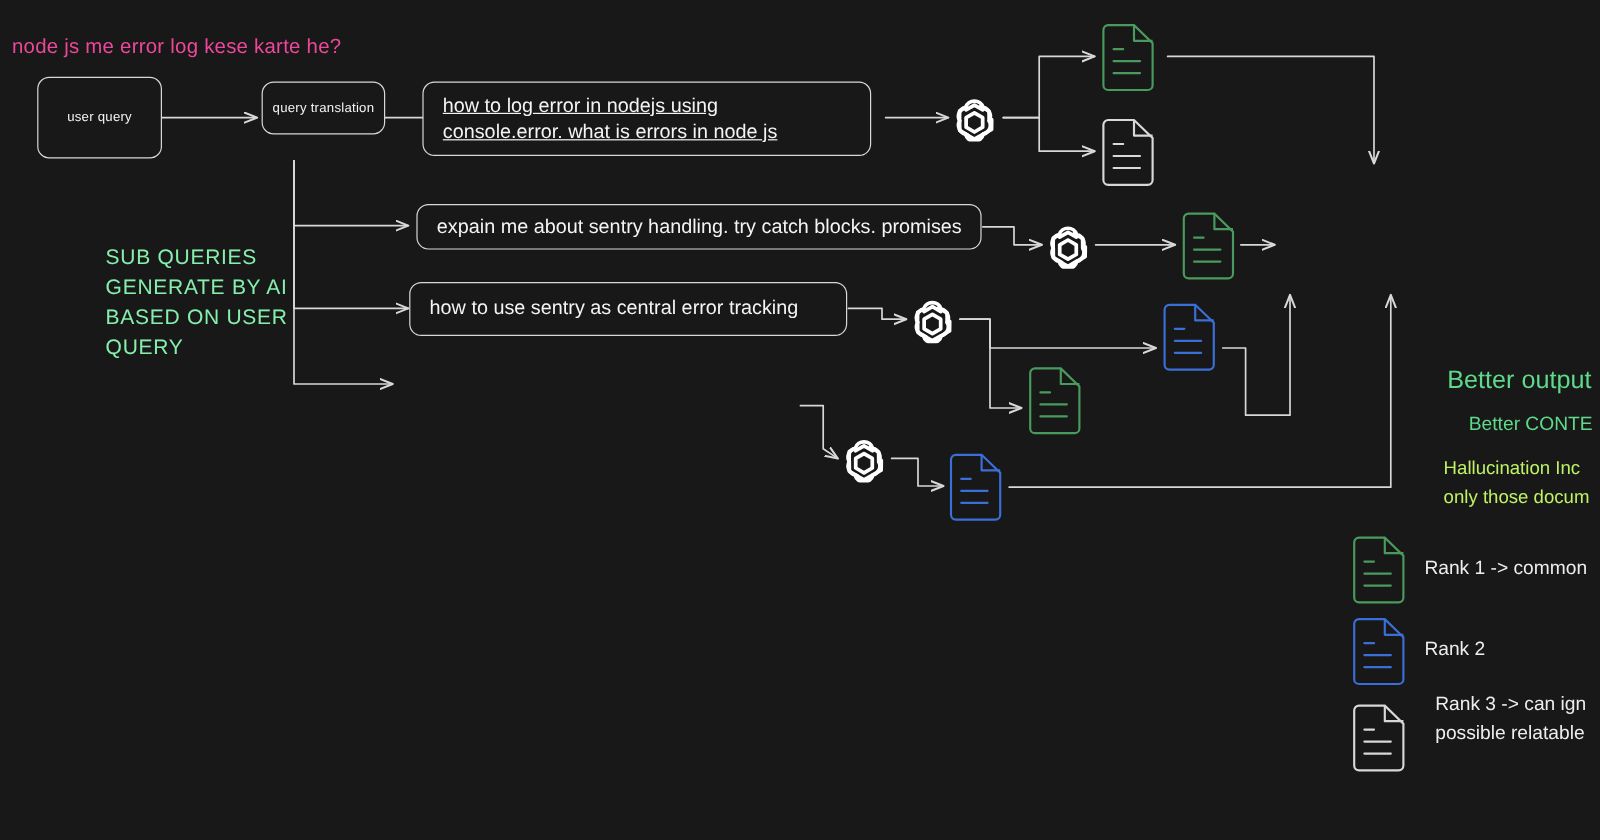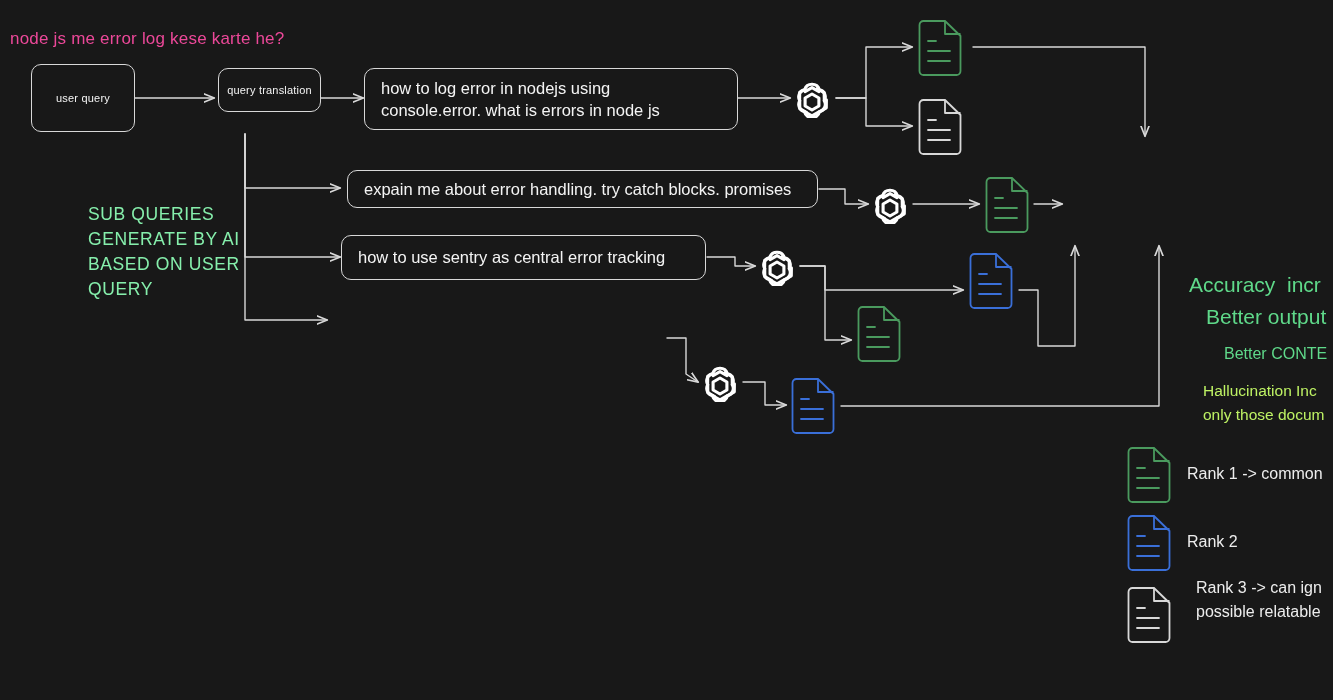--- a/index.html
+++ b/index.html
@@ -122,27 +122,27 @@
 
   <div class="node center tiny" style="left:218px;top:68px;width:103px;height:44px;align-items:center;">
     <span>query translation</span>
   </div>
 
   <div class="note" style="left:88px;top:202px;">SUB QUERIES
 GENERATE BY AI
 BASED ON USER
 QUERY</div>
 
-  <div class="node left mid" style="left:364px;top:68px;width:374px;height:62px;white-space:pre-line;">
+  <div class="node left mid" style="left:352px;top:68px;width:374px;height:62px;white-space:pre-line;text-decoration:underline;">
     <span>how to log error in nodejs using
 console.error. what is errors in node js</span>
   </div>
 
   <div class="node left mid" style="left:347px;top:170px;width:471px;height:38px;">
-    <span>expain me about error handling. try catch blocks. promises</span>
+    <span>expain me about sentry handling. try catch blocks. promises</span>
   </div>
 
   <div class="node left mid" style="left:341px;top:235px;width:365px;height:45px;">
     <span>how to use sentry as central error tracking</span>
   </div>
 
 
 
   <div class="gptmark" style="left:792px;top:78px;">
     <svg viewBox="0 0 40 40" width="40" height="40" aria-hidden="true">
@@ -269,21 +269,20 @@
       <path d="M2.5 6 a4 4 0 0 1 4 -4 h21.5 l15.5 15 v35 a4 4 0 0 1 -4 4 h-33 a4 4 0 0 1 -4 -4 z" fill="none" stroke="#3a6fd8" stroke-width="1.8"></path>
       <path d="M28 2 v13 h15.5" fill="none" stroke="#3a6fd8" stroke-width="1.8" stroke-linejoin="round"></path>
       <g stroke="#3a6fd8" stroke-width="1.8" stroke-linecap="round">
         <line x1="11" y1="22" x2="19" y2="22"></line>
         <line x1="11" y1="32" x2="33" y2="32"></line>
         <line x1="11" y1="42" x2="33" y2="42"></line>
       </g>
     </svg>
   </div>
 
-  <div class="anno green a-accuracy" style="left:1189px;top:270px;">Accuracy  incr</div>
   <div class="anno green a-accuracy" style="left:1206px;top:302px;">Better output</div>
   <div class="anno green a-context" style="left:1224px;top:342px;">Better CONTE</div>
   <div class="anno white a-halluc" style="left:1203px;top:379px;">Hallucination Inc</div>
   <div class="anno white a-halluc" style="left:1203px;top:403px;">only those docum</div>
 
   <div class="doc" style="left:1126px;top:446px;">
     <svg viewBox="0 0 46 58" width="46" height="58">
       <path d="M2.5 6 a4 4 0 0 1 4 -4 h21.5 l15.5 15 v35 a4 4 0 0 1 -4 4 h-33 a4 4 0 0 1 -4 -4 z" fill="none" stroke="#4a9a5e" stroke-width="1.8"></path>
       <path d="M28 2 v13 h15.5" fill="none" stroke="#4a9a5e" stroke-width="1.8" stroke-linejoin="round"></path>
       <g stroke="#4a9a5e" stroke-width="1.8" stroke-linecap="round">

